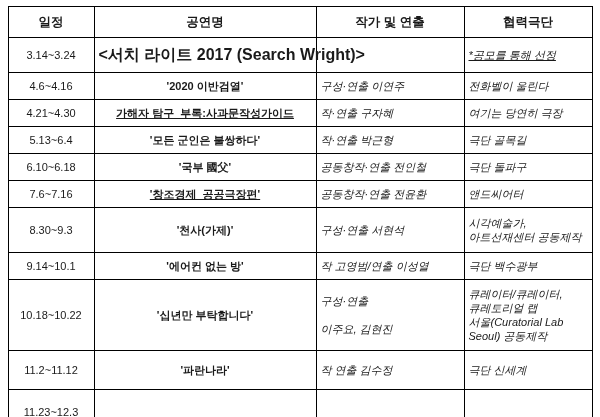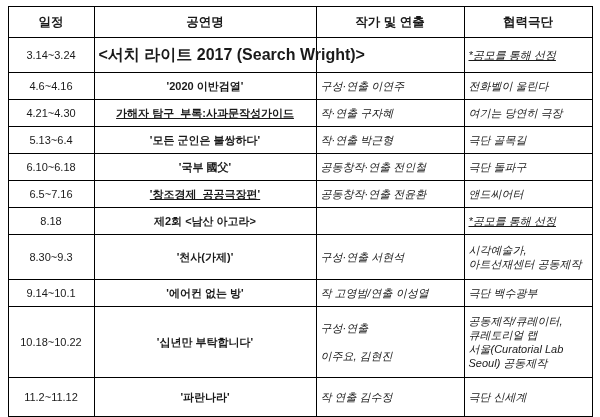--- a/index.html
+++ b/index.html
@@ -154,39 +154,29 @@
             <span class="line">'국부 國父'</span>
           </td>
           <td class="author">
             <span class="line">공동창작·연출 전인철</span>
           </td>
           <td class="troupe">
             <span class="line">극단 돌파구</span>
           </td>
         </tr>
         <tr class="r-norm">
-          <td class="date">6.5~7.16</td>
+          <td class="date">7.6~7.16</td>
           <td class="title">
             <span class="line u">'창조경제_공공극장편'</span>
           </td>
           <td class="author">
             <span class="line">공동창작·연출 전윤환</span>
           </td>
           <td class="troupe">
             <span class="line">앤드씨어터</span>
-          </td>
-        </tr>
-        <tr class="r-norm">
-          <td class="date">8.18</td>
-          <td class="title">
-            <span class="line">제2회 &lt;남산 아고라&gt;</span>
-          </td>
-          <td class="author"></td>
-          <td class="troupe">
-            <span class="line u">*공모를 통해 선정</span>
           </td>
         </tr>
         <tr class="r-big">
           <td class="date">8.30~9.3</td>
           <td class="title">
             <span class="line">'천사(가제)'</span>
           </td>
           <td class="author">
             <span class="line">구성·연출 서현석</span>
           </td>
@@ -211,21 +201,21 @@
           <td class="date">10.18~10.22</td>
           <td class="title">
             <span class="line">'십년만 부탁합니다'</span>
           </td>
           <td class="author">
             <span class="line">구성·연출</span>
             <span class="line">&nbsp;</span>
             <span class="line">이주요, 김현진</span>
           </td>
           <td class="troupe">
-            <span class="line">공동제작/큐레이터,</span>
+            <span class="line">큐레이터/큐레이터,</span>
             <span class="line">큐레토리얼 랩</span>
             <span class="line">서울(Curatorial Lab</span>
             <span class="line">Seoul) 공동제작</span>
           </td>
         </tr>
         <tr class="r-mid">
           <td class="date">11.2~11.12</td>
           <td class="title">
             <span class="line">'파란나라'</span>
           </td>

